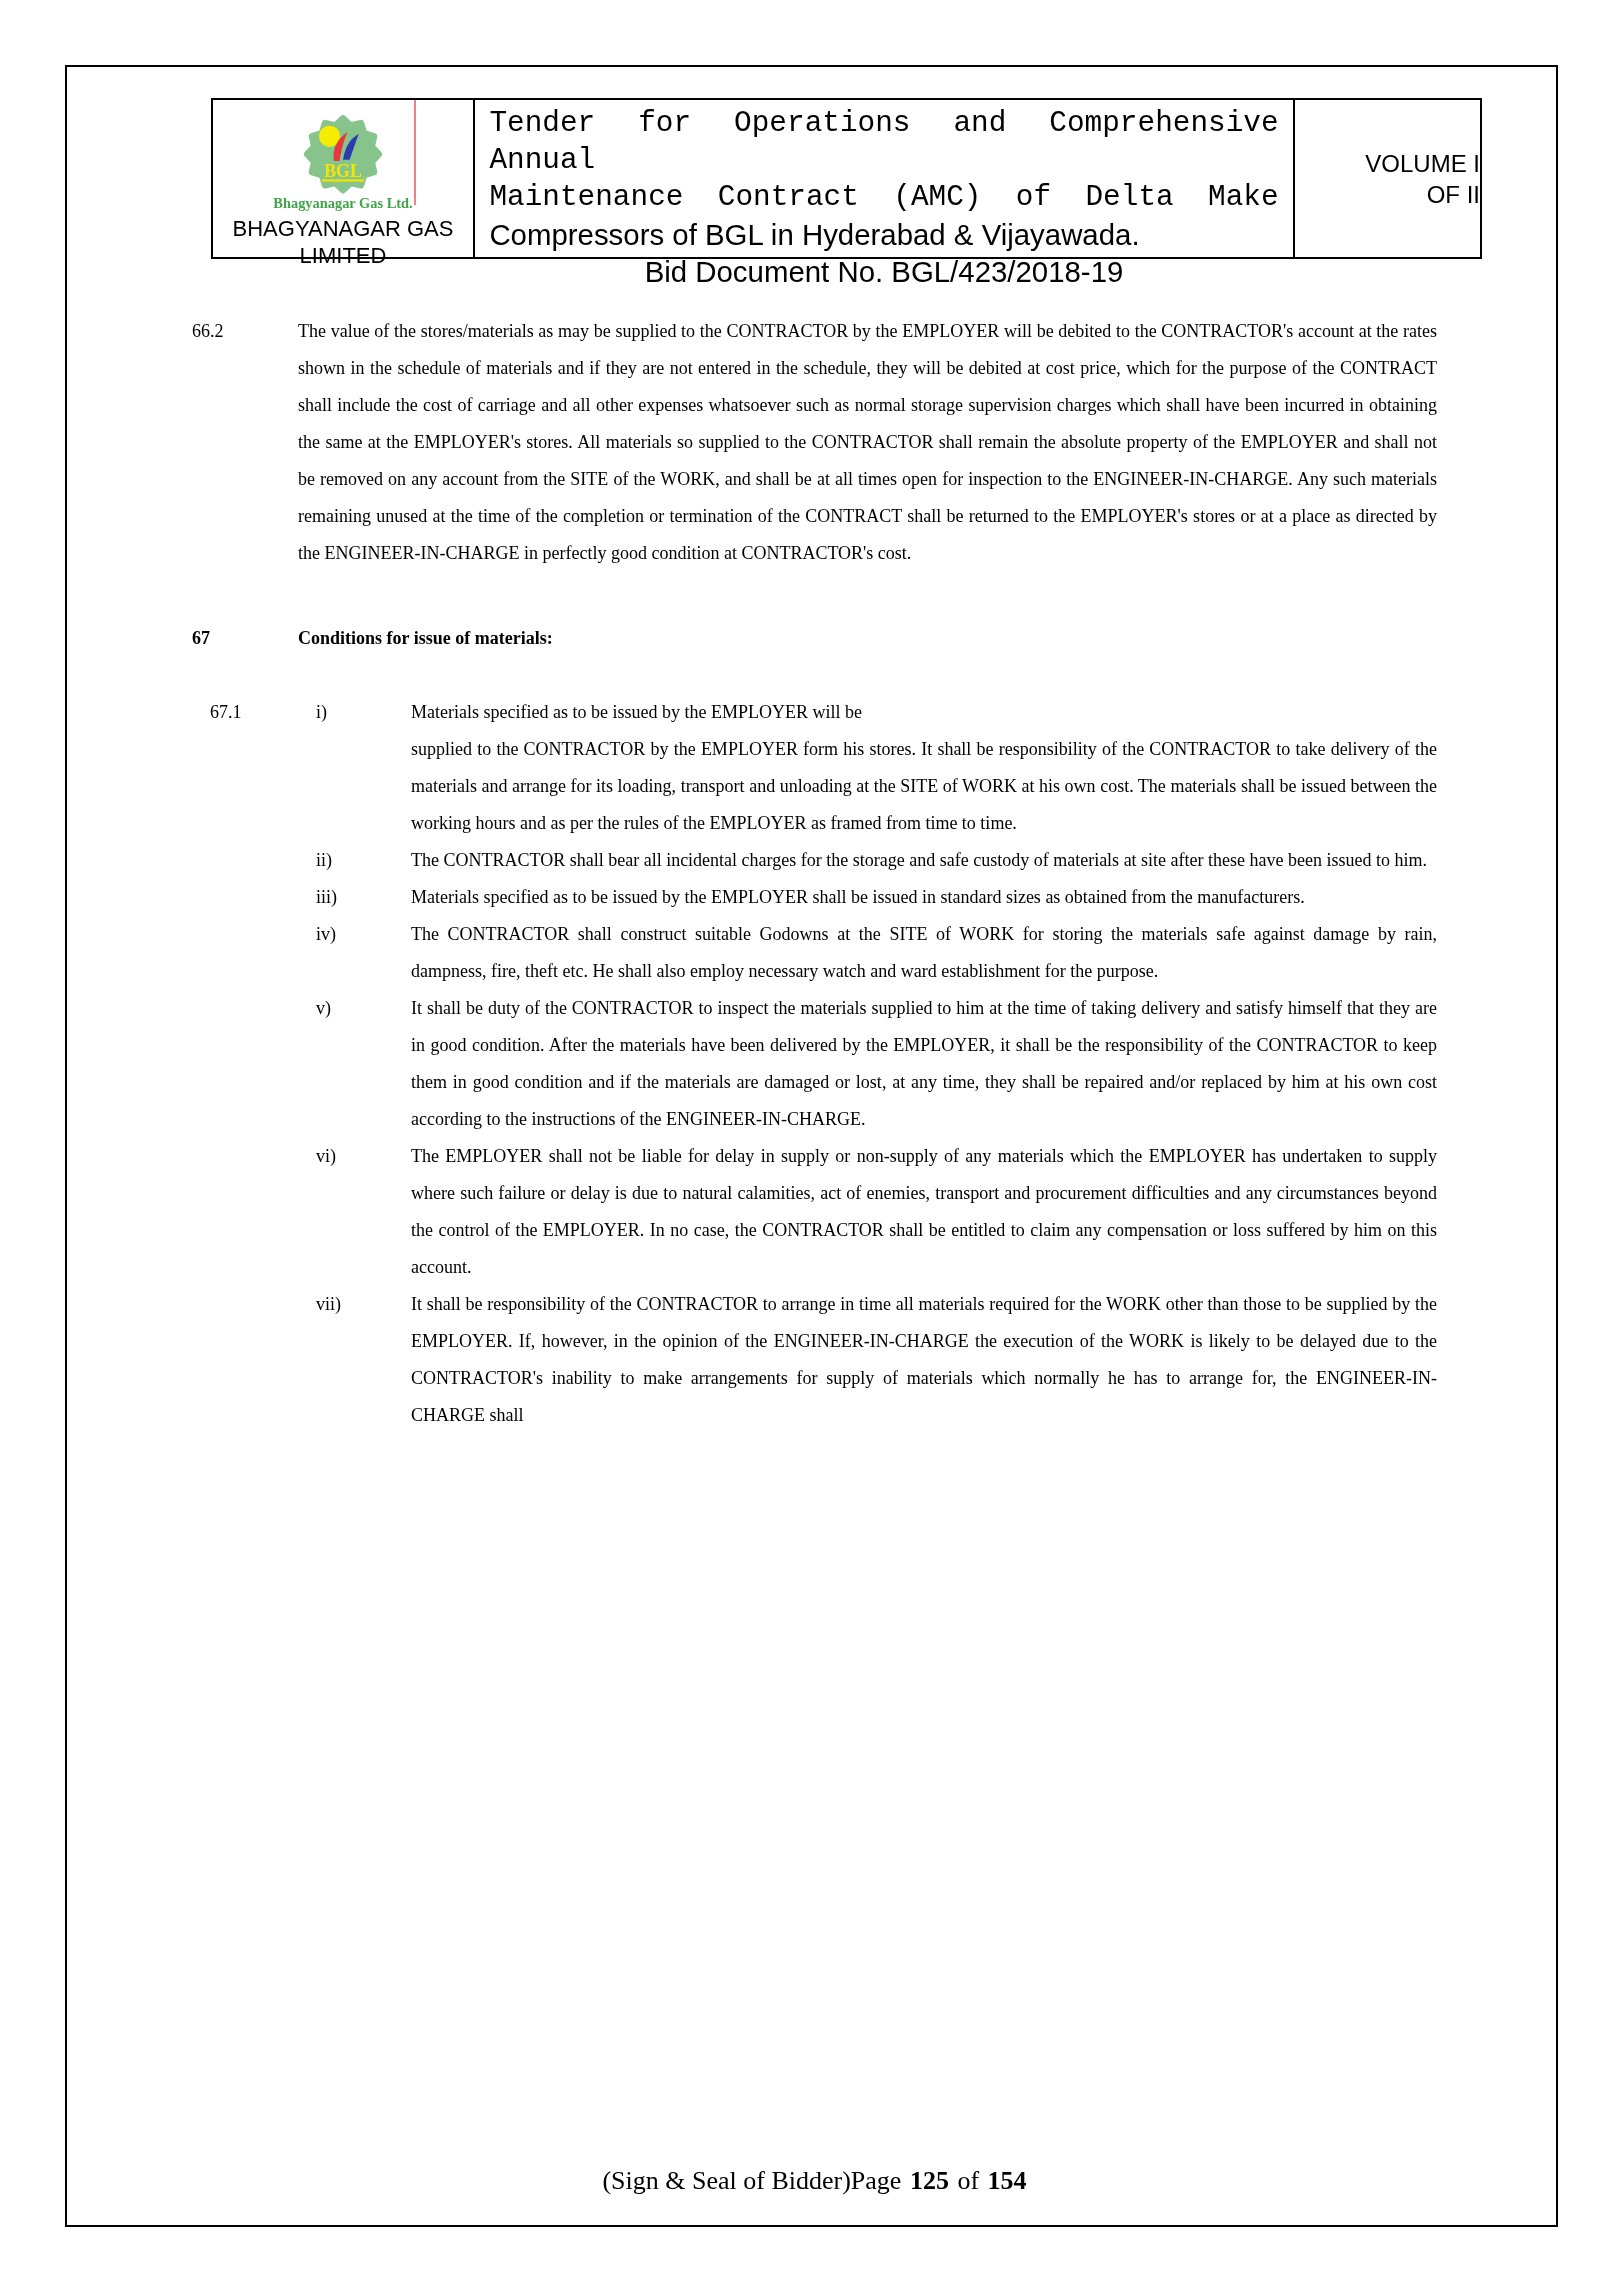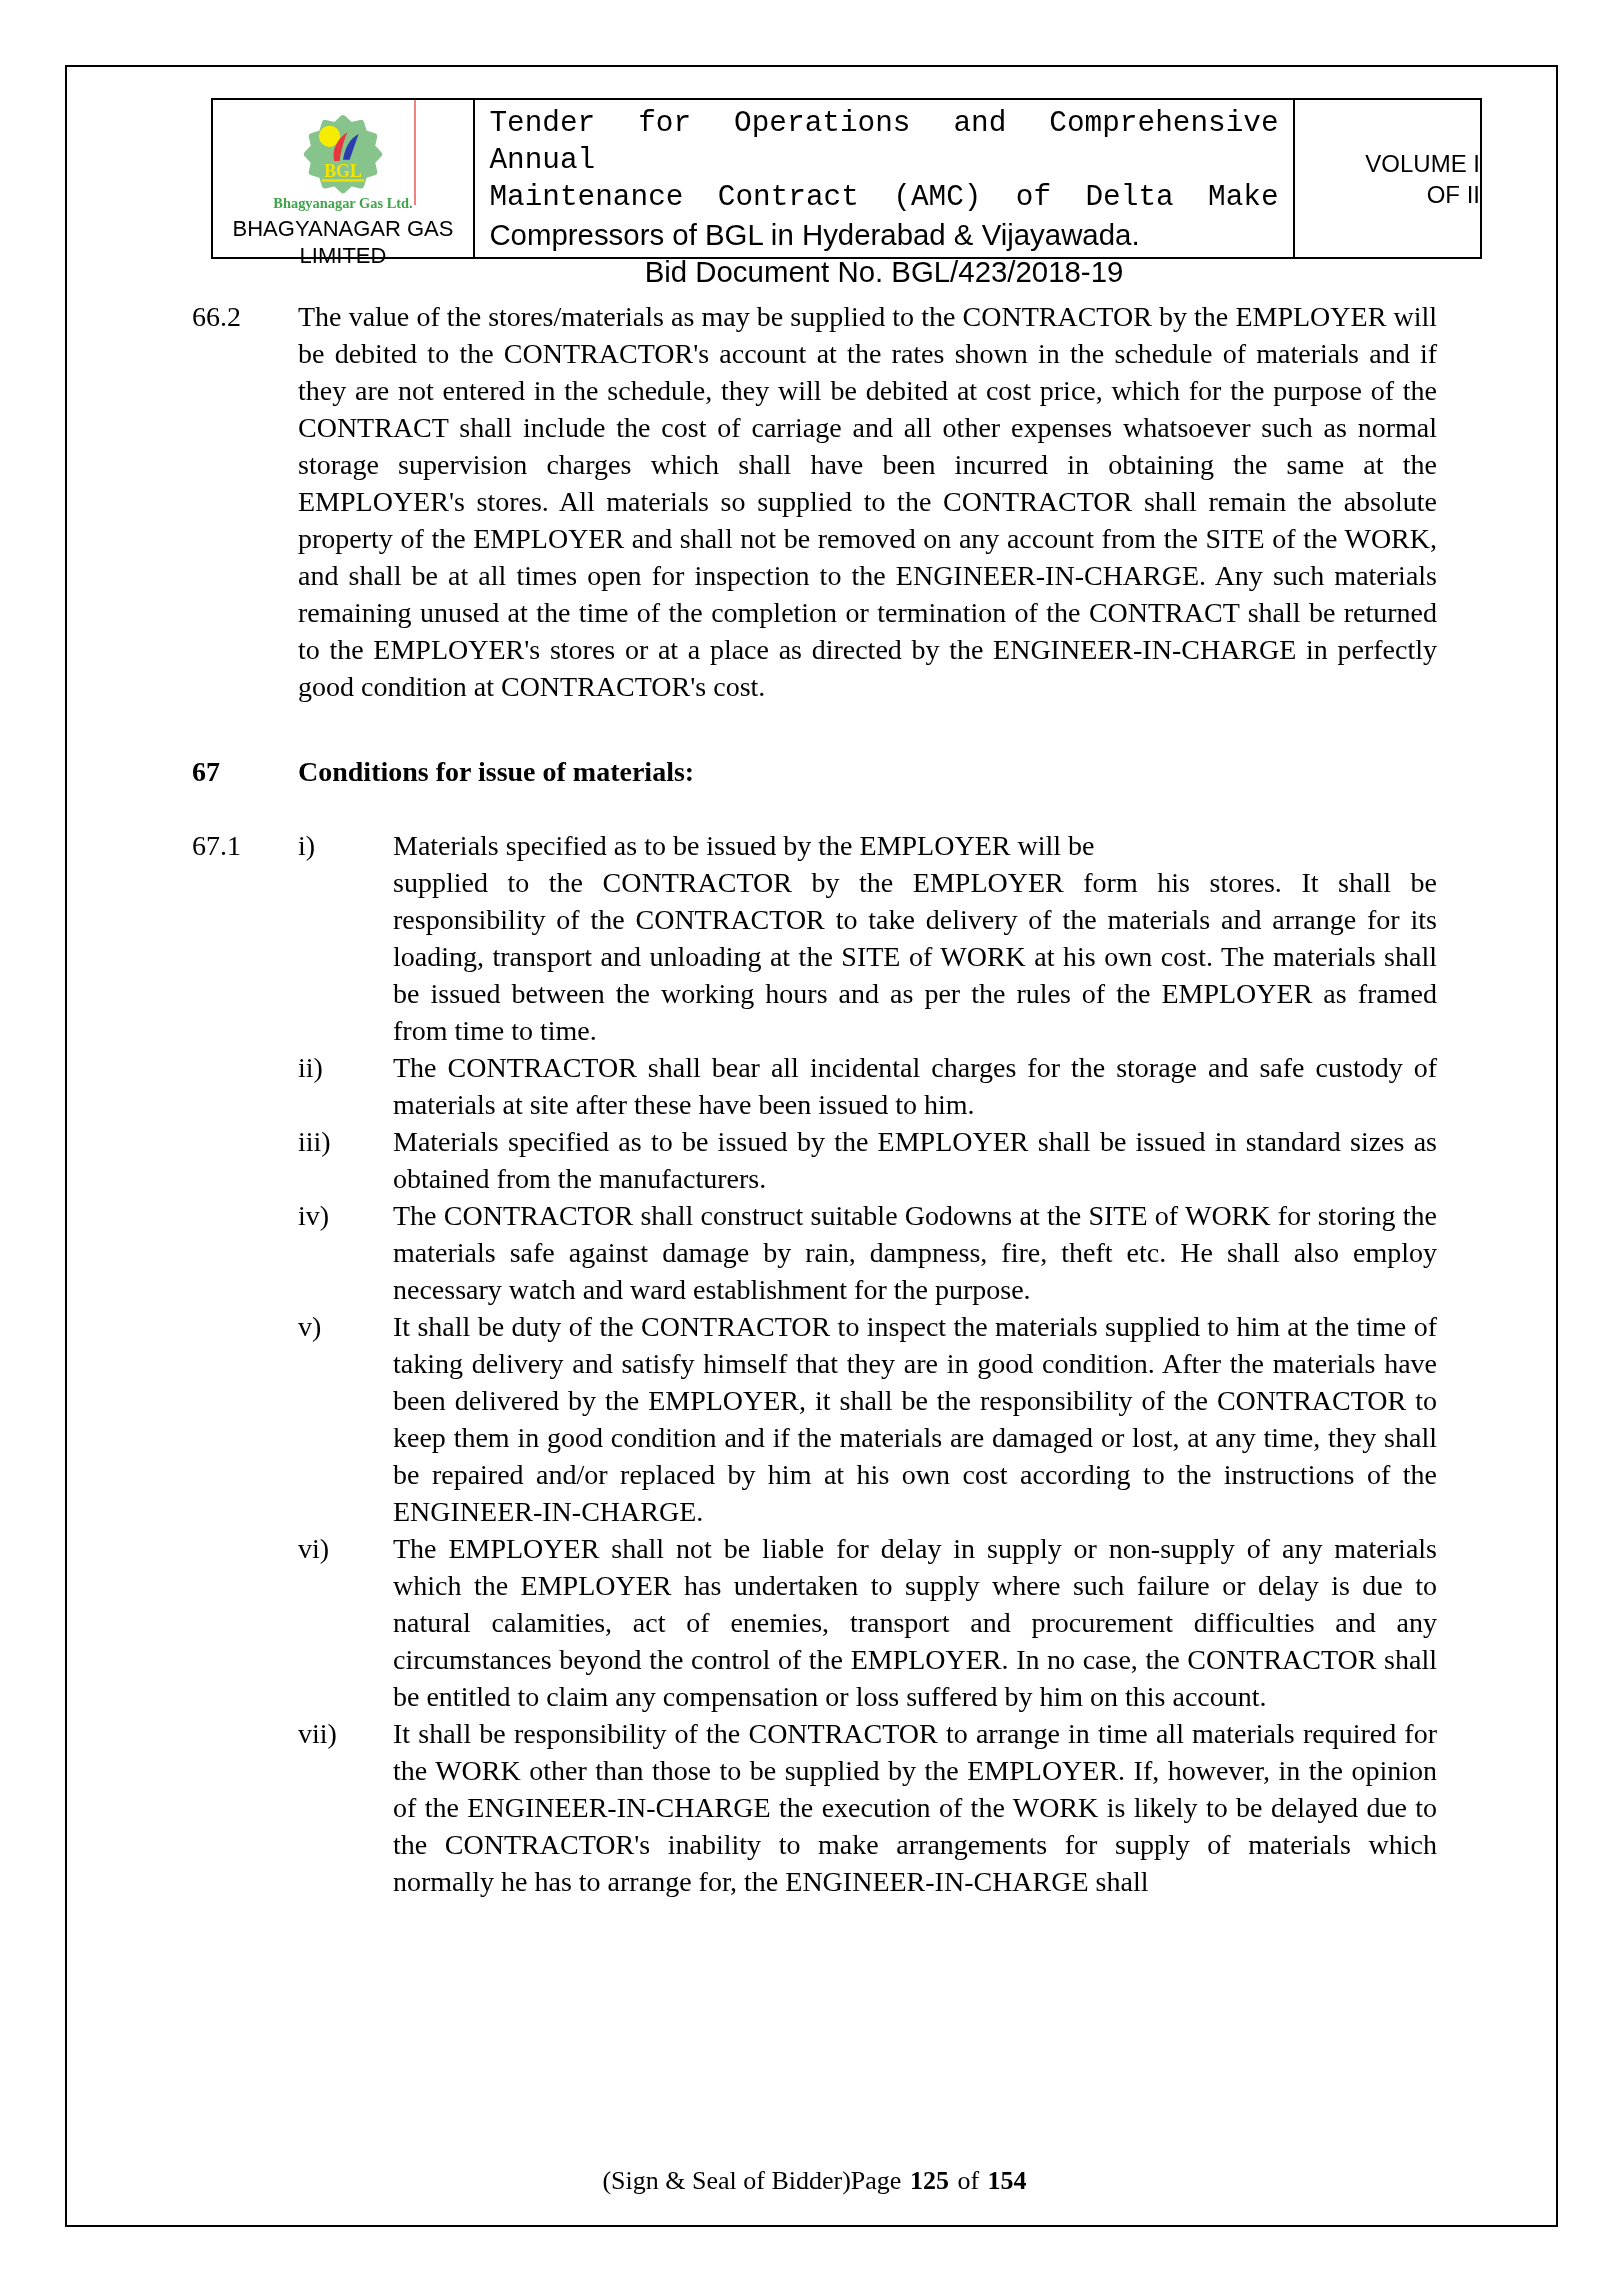--- a/index.html
+++ b/index.html
@@ -23,28 +23,28 @@
   .volume-cell { flex:0 0 185px; display:flex; flex-direction:column; align-items:flex-end; justify-content:center; font-size:24px; line-height:31px; }
   .logo-badge { display:block; margin:0 auto; height:81px; }
   .logo-caption { font-family:"Liberation Serif", serif; color:#3fa44a; font-size:14.4px; font-weight:600; line-height:17px; }
   .org-name { font-size:22px; line-height:27px; margin-top:3.3px; color:#000; }
   .logo-divider { position:absolute; left:201px; top:0; width:2px; height:105px; background:#f0827e; }
   .title-line { font-size:29.4px; line-height:37px; }
   .title-line.just { text-align:justify; text-align-last:justify;font-family:Liberation Mono, monospace; }
   .title-line.center { text-align:center; }
   
   .content {
-    position:absolute; left:192px; top:298px; width:1245px;
-    font-size:28px; line-height:37px;
+    position:absolute; left:192px; top:313px; width:1245px;
+    font-size:18px; line-height:37px;
   }
   .row { display:flex; align-items:flex-start; }
   .num { flex:0 0 106px; text-align:left; }
   .ptext { flex:1 1 auto; text-align:justify; }
   .row-heading { margin-top:48px; font-weight:bold; }
-  .row-671 { margin-top:37px; }
+  .row-671 { margin-top:37px;margin-left:18px; }
   .items { flex:1 1 auto; }
   .item { display:flex; }
   .roman { flex:0 0 95px; }
   .itext { flex:1 1 auto; text-align:justify; white-space:pre-line; }
   
   .footer {
     position:absolute; left:192px; top:2165px; width:1245px;
     display:flex; justify-content:center; font-size:26px; line-height:31px;
   }
   .footer-right span { margin-right:8.5px; }

